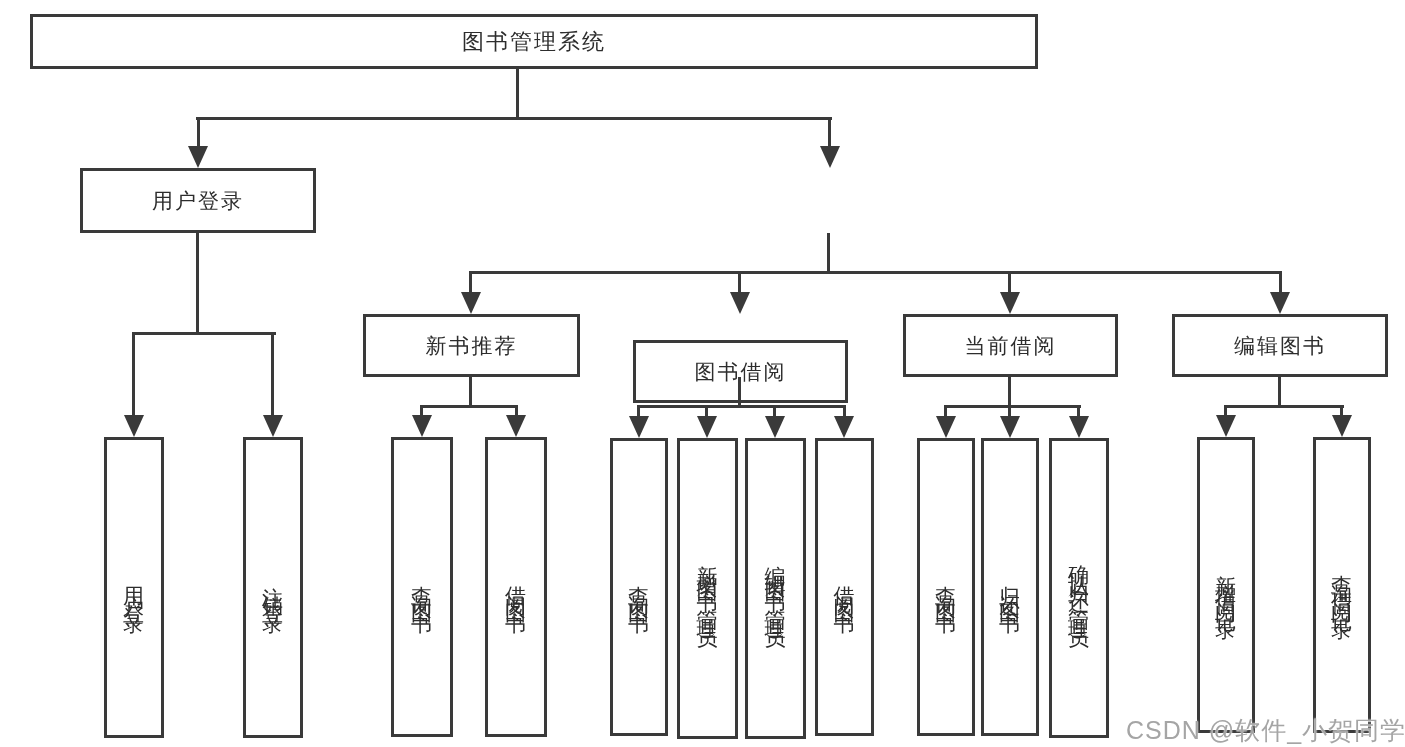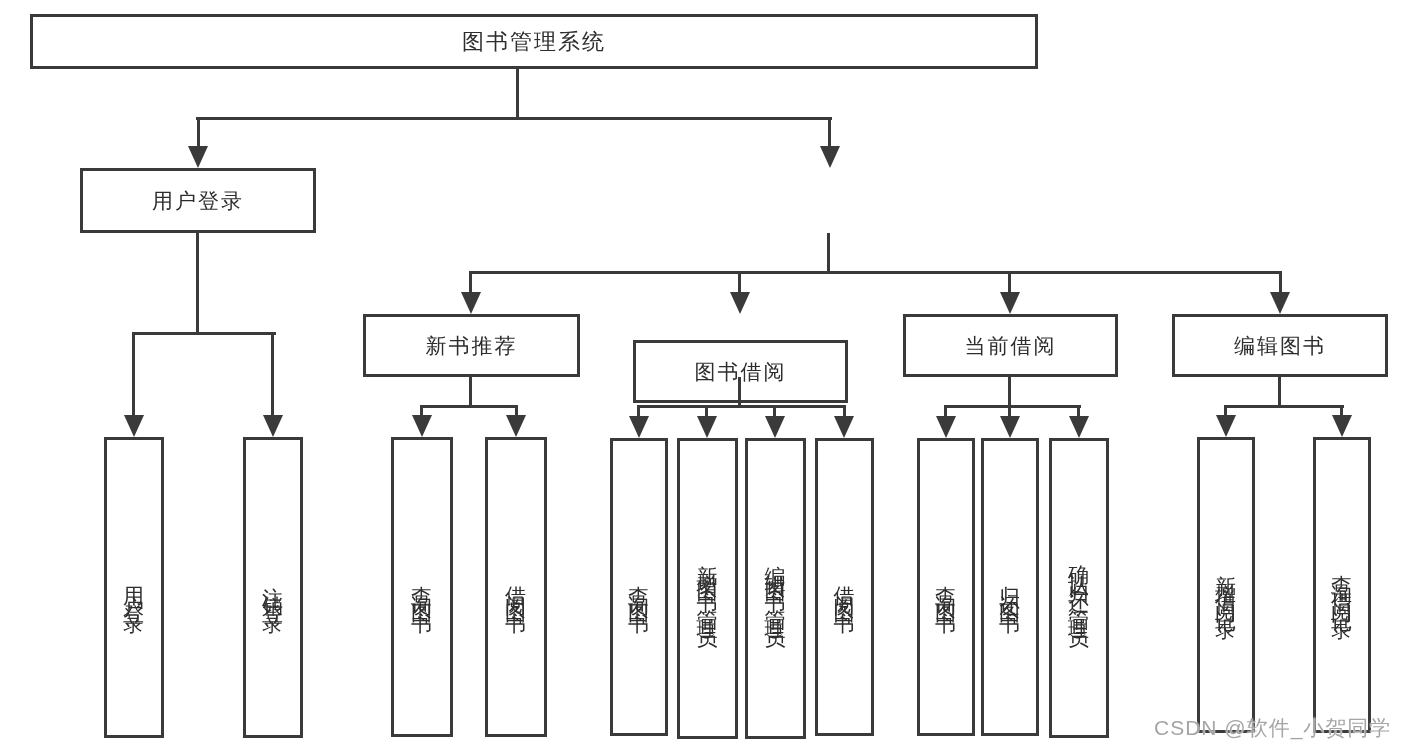--- a/index.html
+++ b/index.html
@@ -38,23 +38,22 @@
   
   .ln{position:absolute;background:var(--line);}
   .ah{
     position:absolute;width:0;height:0;
     border-style:solid;
     border-width:22px 10px 0 10px;
     border-color:var(--line) transparent transparent transparent;
   }
   .watermark{
     position:absolute;left:1126px;top:714px;
-    font-size:21px;color:var(--wm);letter-spacing:1px;white-space:nowrap;
+    font-size:25px;color:var(--wm);letter-spacing:1px;white-space:nowrap;
     text-shadow:0 0 2px rgba(255,255,255,.9), 0 1px 1px rgba(255,255,255,.7);
-    margin-left:28px;
   }
 
   
   #b-root      {left:30px;  top:14px;  width:1008px;height:55px;}
   #b-userlogin {left:80px;  top:168px; width:236px; height:65px;}
   #b-bookmgmt  {left:711px; top:168px; width:236px; height:65px;}
 
   #b-newrec    {left:363px; top:314px; width:217px; height:63px;}
   #b-borrow    {left:633px; top:314px; width:215px; height:63px;margin-top:26px;}
   #b-current   {left:903px; top:314px; width:215px; height:63px;}

